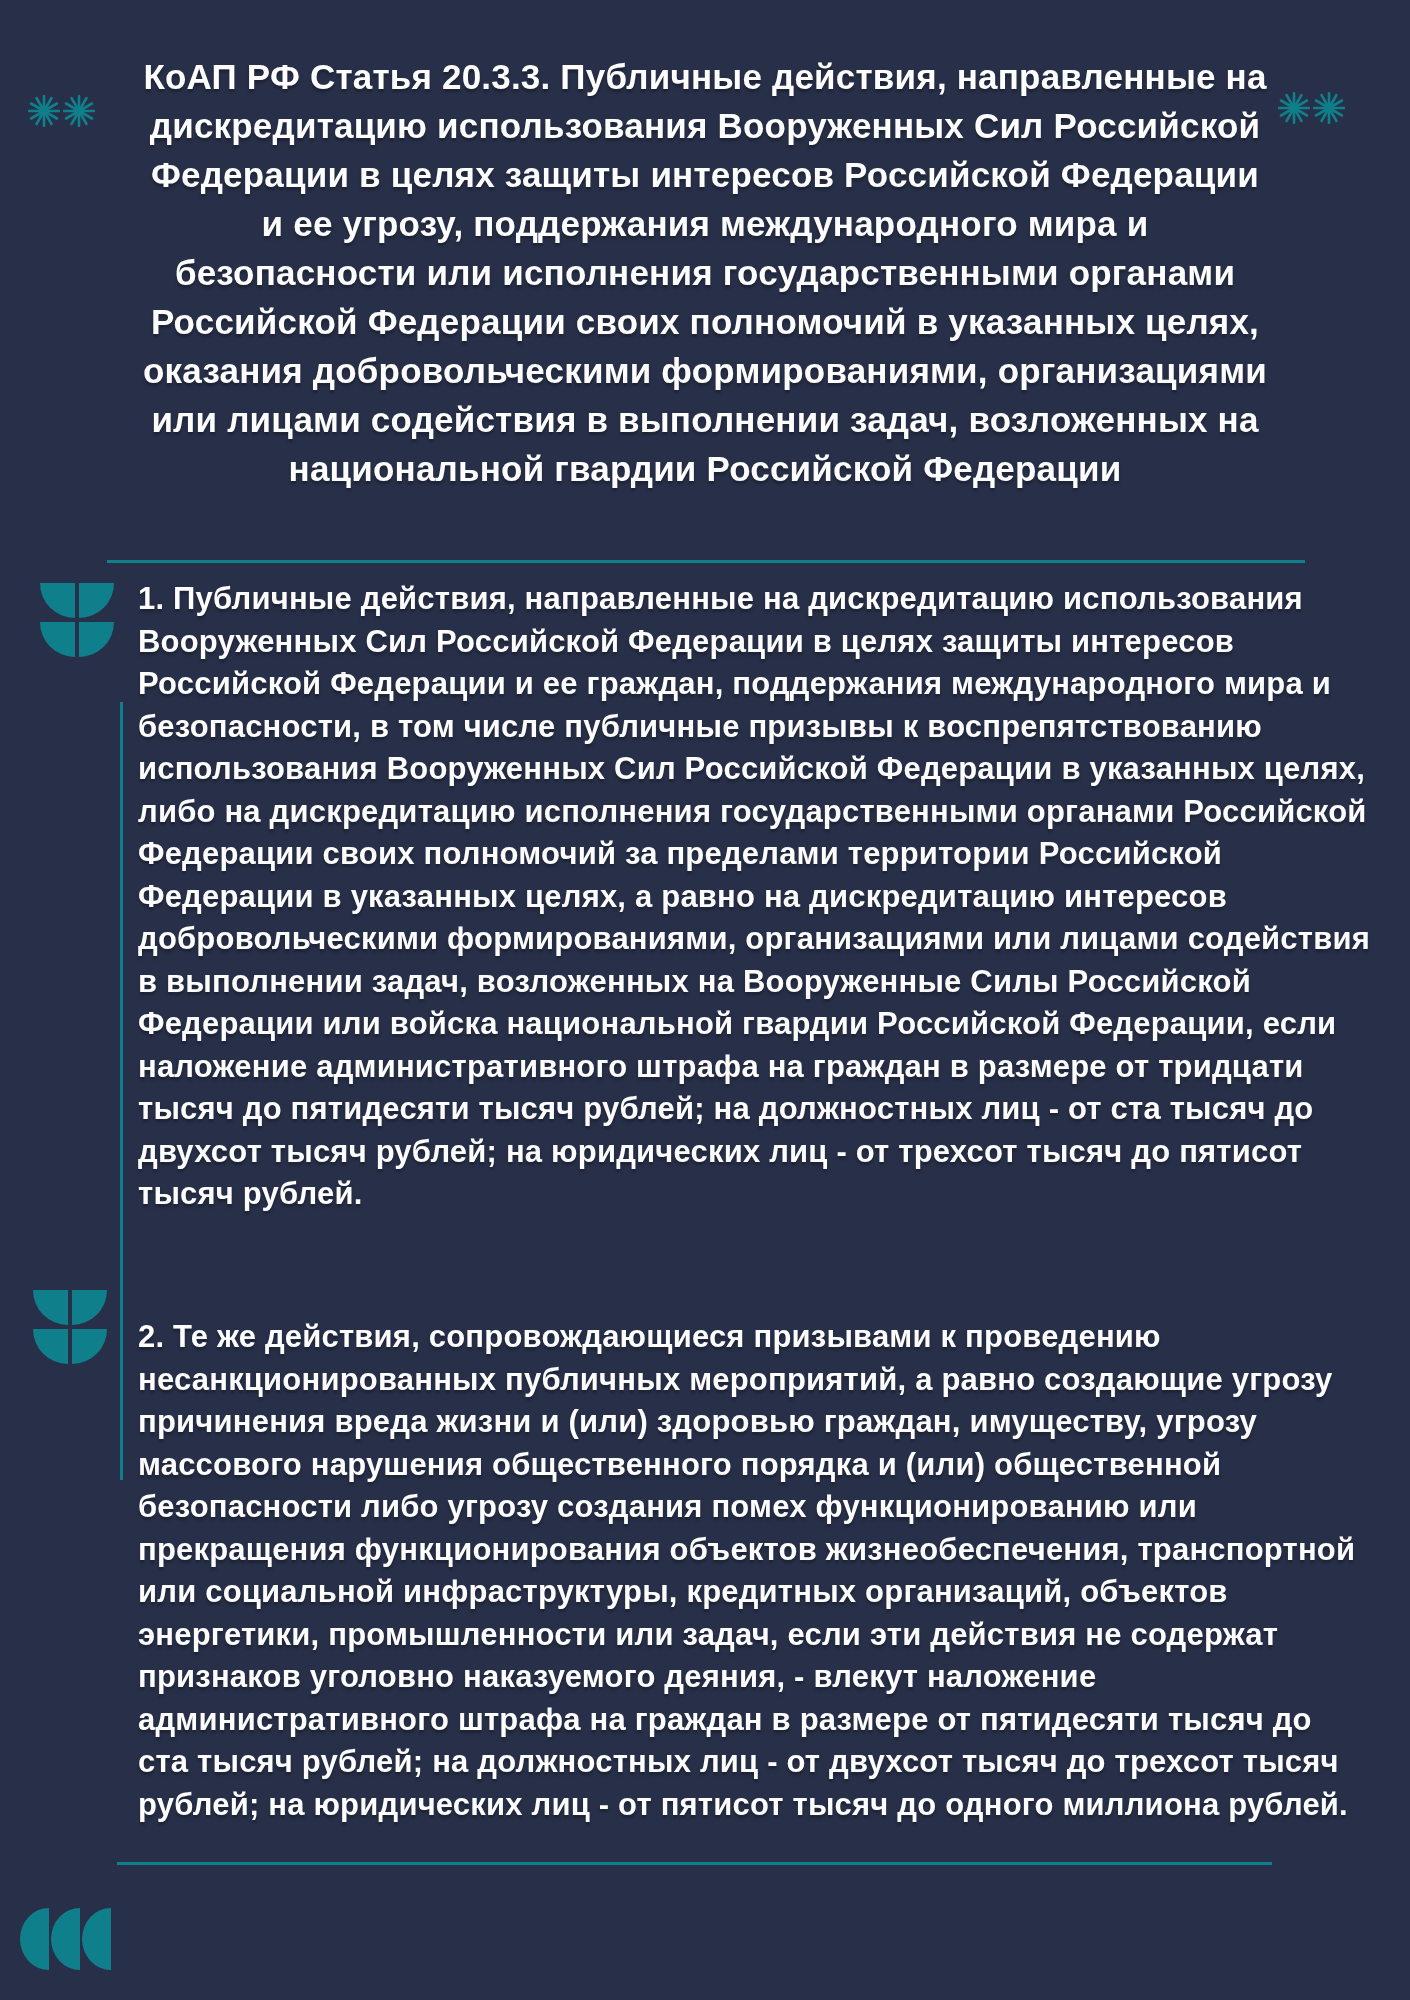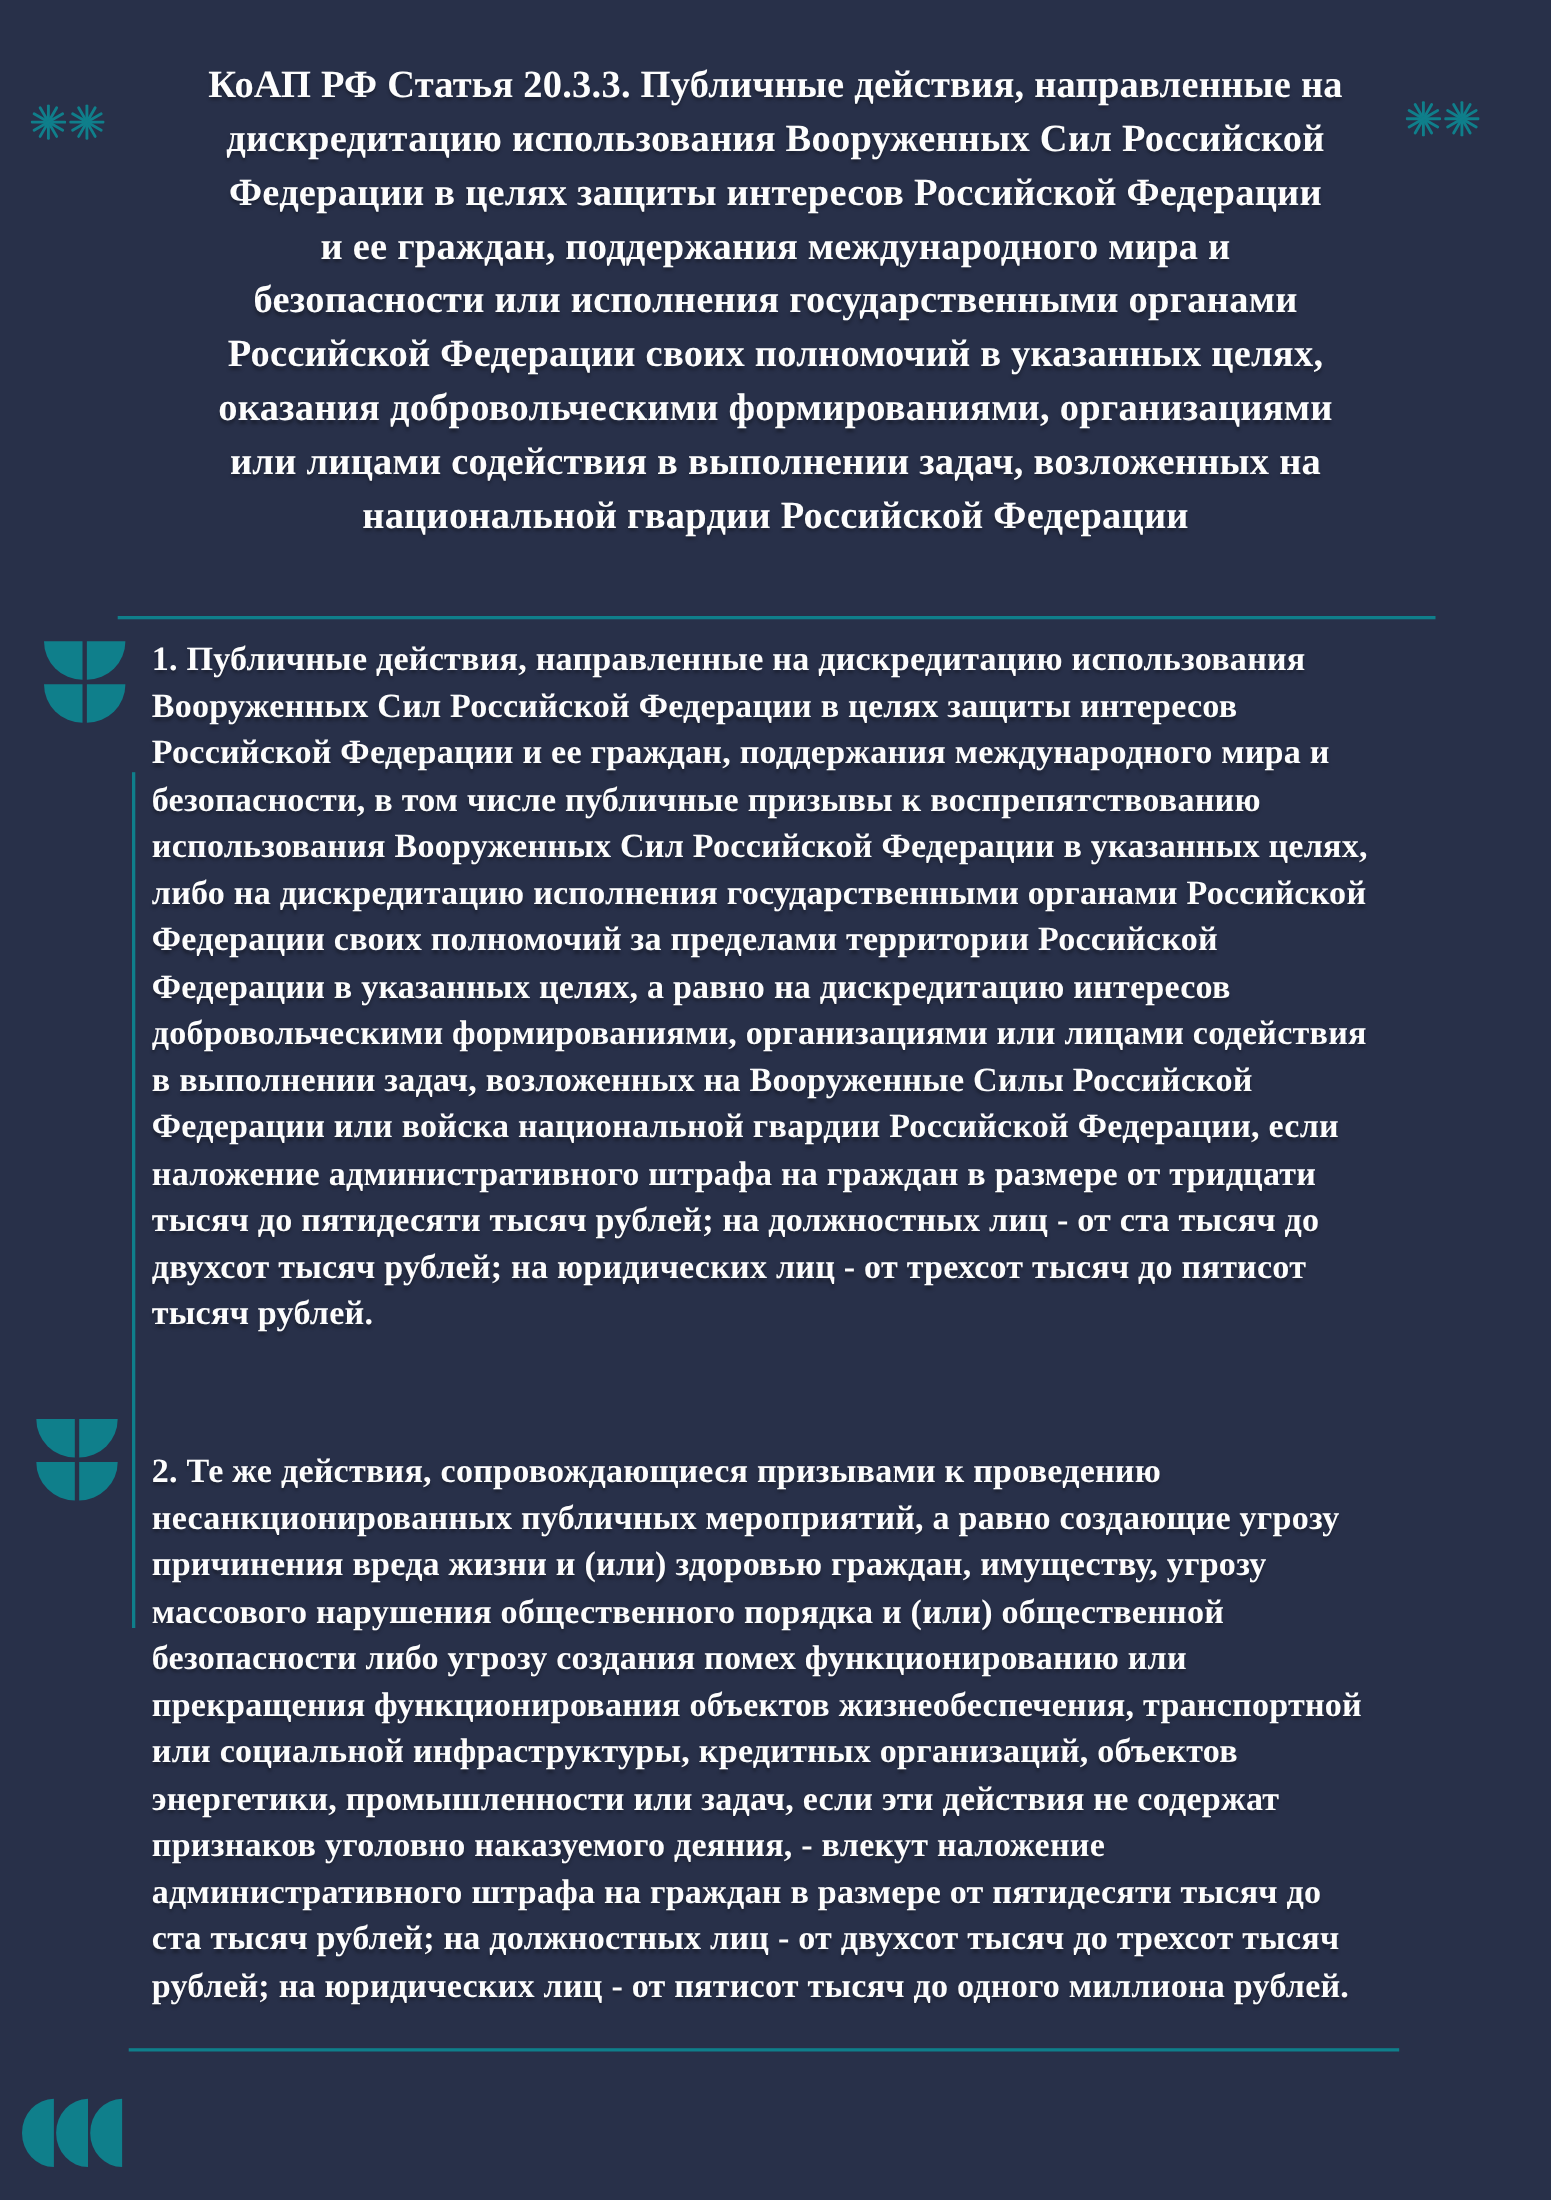--- a/index.html
+++ b/index.html
@@ -1,21 +1,21 @@
 <!DOCTYPE html>
 <html lang="ru"><head>
 <meta charset="utf-8">
 <style>
   html, body { margin: 0; padding: 0; background: #1c2338; }
   .page {
     position: relative;
     width: 1410px;
     height: 2000px;
     background: #283049;
-    font-family: Liberation Serif, serif;
+    font-family: Liberation Sans, sans-serif;
     color: #fdfdfd;
     overflow: hidden;
   }
   
   .title {
     position: absolute;
     top: 52px; left: 110px; width: 1190px;
     margin: 0;
     text-align: center;
     font-size: 35px;
@@ -115,21 +115,21 @@
       </svg>
     <svg width="32" height="32" viewBox="0 0 32 32">
         <use href="#star12"></use>
       </svg>
   </div>
 
   <h1 class="title">
       <div class="ln">КоАП РФ Статья 20.3.3. Публичные действия, направленные на</div>
       <div class="ln">дискредитацию использования Вооруженных Сил Российской</div>
       <div class="ln">Федерации в целях защиты интересов Российской Федерации</div>
-      <div class="ln">и ее граждан, поддержания международного мира и</div>
+      <div class="ln">и ее угрозу, поддержания международного мира и</div>
       <div class="ln">безопасности или исполнения государственными органами</div>
       <div class="ln">Российской Федерации своих полномочий в указанных целях,</div>
       <div class="ln">оказания добровольческими формированиями, организациями</div>
       <div class="ln">или лицами содействия в выполнении задач, возложенных на</div>
       <div class="ln">национальной гвардии Российской Федерации</div>
     </h1>
 
   <div class="separator separator-top"></div>
 
   <div class="vrule"></div>

